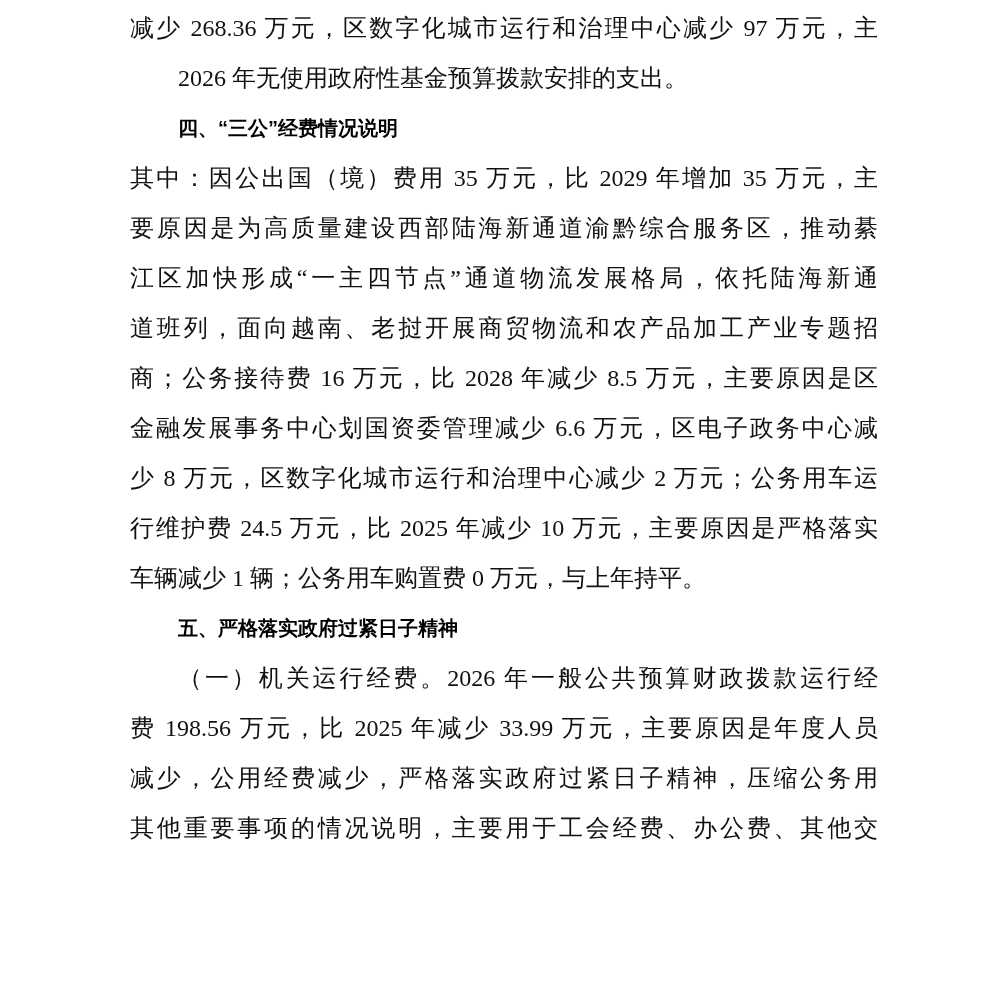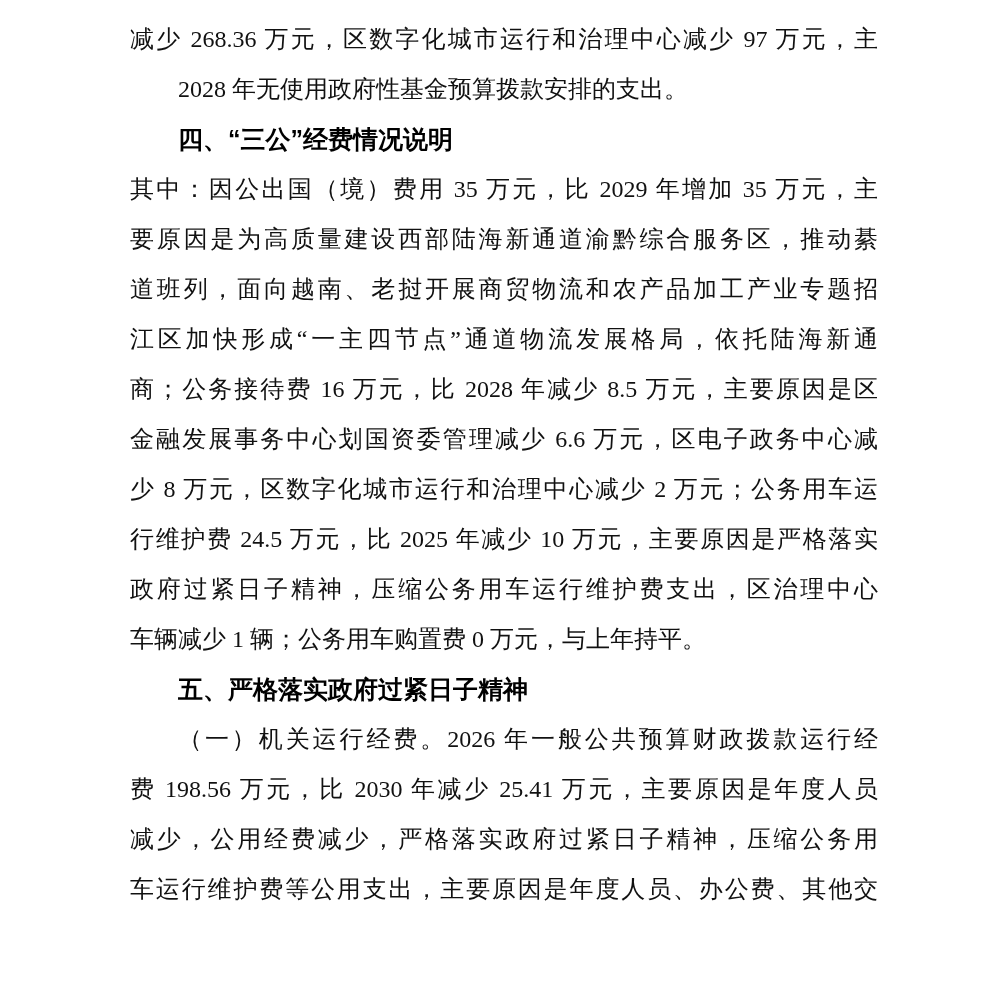--- a/index.html
+++ b/index.html
@@ -11,21 +11,21 @@
     position: relative;
     width: 1000px;
     height: 1003px;
     background: #ffffff;
     overflow: hidden;
     color: #111111;
   }
   .text-block {
     position: absolute;
     left: 130px;
-    top: 14px;
+    top: 3px;
     width: 748px;
     font-family: "Liberation Serif", "DejaVu Serif", serif;
     font-size: 24px;
     color: #111111;
   }
   .ln {
     height: 50px;
     line-height: 50px;
     overflow: hidden;
     white-space: normal;
@@ -36,41 +36,40 @@
     text-align-last: justify;
   }
   
   .ind {
     text-indent: 48px;
   }
   
   .h {
     font-family: "Liberation Sans", "DejaVu Sans", sans-serif;
     font-weight: 700;
-    font-size: 25px;
+    font-size: 20px;
     color: #000000;
   }
 </style>
 </head>
 <body>
 
 <div class="page">
   <div class="text-block">
     <div class="ln j">减少 268.36 万元，区数字化城市运行和治理中心减少 97 万元，主</div>
-    <div class="ln ind">2028 年无使用政府性基金预算拨款安排的支出。</div>
+    <div class="ln ind">2026 年无使用政府性基金预算拨款安排的支出。</div>
     <div class="ln h ind">四、“三公”经费情况说明</div>
     <div class="ln j">其中：因公出国（境）费用 35 万元，比 2029 年增加 35 万元，主</div>
     <div class="ln j">要原因是为高质量建设西部陆海新通道渝黔综合服务区，推动綦</div>
+    <div class="ln j">江区加快形成“一主四节点”通道物流发展格局，依托陆海新通</div>
     <div class="ln j">道班列，面向越南、老挝开展商贸物流和农产品加工产业专题招</div>
-    <div class="ln j">江区加快形成“一主四节点”通道物流发展格局，依托陆海新通</div>
     <div class="ln j">商；公务接待费 16 万元，比 2028 年减少 8.5 万元，主要原因是区</div>
     <div class="ln j">金融发展事务中心划国资委管理减少 6.6 万元，区电子政务中心减</div>
     <div class="ln j">少 8 万元，区数字化城市运行和治理中心减少 2 万元；公务用车运</div>
     <div class="ln j">行维护费 24.5 万元，比 2025 年减少 10 万元，主要原因是严格落实</div>
-    <div class="ln j">政府过紧日子精神，压缩公务用车运行维护费支出，区治理中心</div>
     <div class="ln">车辆减少 1 辆；公务用车购置费 0 万元，与上年持平。</div>
     <div class="ln h ind">五、严格落实政府过紧日子精神</div>
     <div class="ln j ind">（一）机关运行经费。2026 年一般公共预算财政拨款运行经</div>
-    <div class="ln j">费 198.56 万元，比 2030 年减少 25.41 万元，主要原因是年度人员</div>
+    <div class="ln j">费 198.56 万元，比 2025 年减少 33.99 万元，主要原因是年度人员</div>
     <div class="ln j">减少，公用经费减少，严格落实政府过紧日子精神，压缩公务用</div>
-    <div class="ln j">车运行维护费等公用支出，主要原因是年度人员、办公费、其他交</div>
+    <div class="ln j">其他重要事项的情况说明，主要用于工会经费、办公费、其他交</div>
   </div>
 </div>
 
 </body></html>

